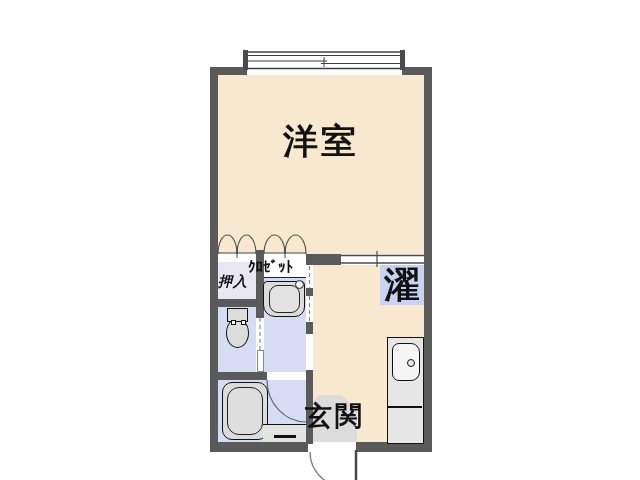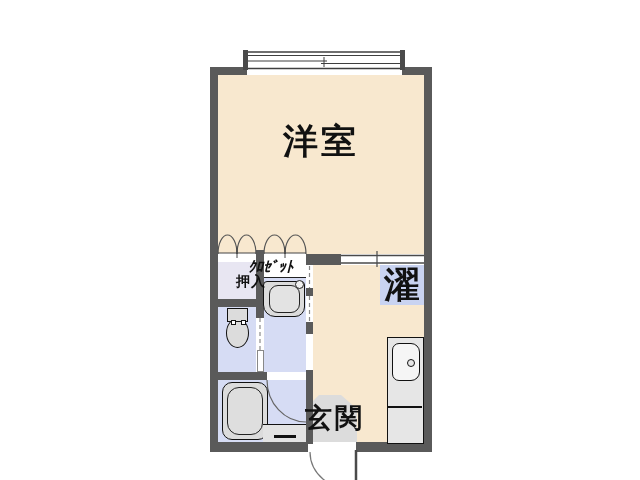--- a/index.html
+++ b/index.html
@@ -109,17 +109,17 @@
     <div style="left:11px;top:10px;width:22px;height:3px;background:#111;"></div>
   </div>
 
   <div style="left:387px;top:305px;width:37px;height:107px;background:#e6e6e6;border:1.5px solid #111;">
     <div style="left:0;top:68px;width:34px;height:1.5px;background:#111;"></div>
     <div style="left:4px;top:5px;width:28px;height:38px;background:#f5f5f5;border:1.2px solid #111;border-radius:7px 9px 9px 7px;"></div>
     <div style="left:19px;top:21px;width:8px;height:8px;background:#e6e6e6;border:1.2px solid #111;border-radius:50%;"></div>
   </div>
 
   <div class="lbl" style="left:218px;top:91px;width:206px;text-align:center;font-size:35px;letter-spacing:3px;">洋室</div>
-  <div class="lbl" style="left:232px;top:242px;width:38px;text-align:center;font-size:14px;letter-spacing:1px;">押入</div>
-  <div class="lbl" style="left:248px;top:227px;font-size:15px;font-style:italic;">ｸﾛｾﾞｯﾄ</div>
+  <div class="lbl" style="left:214px;top:242px;width:38px;text-align:center;font-size:14px;letter-spacing:1px;font-style:italic;">押入</div>
+  <div class="lbl" style="left:248px;top:227px;font-size:15px;">ｸﾛｾﾞｯﾄ</div>
   <div class="lbl" style="left:380px;top:235px;width:44px;text-align:center;font-size:36px;">濯</div>
-  <div class="lbl" style="left:303px;top:373px;width:64px;text-align:center;font-size:27px;letter-spacing:3px;">玄関</div>
+  <div class="lbl" style="left:303px;top:373px;width:64px;text-align:center;font-size:27px;letter-spacing:3px;font-family:Liberation Mono, monospace;">玄関</div>
 </div>
 
 </body></html>

